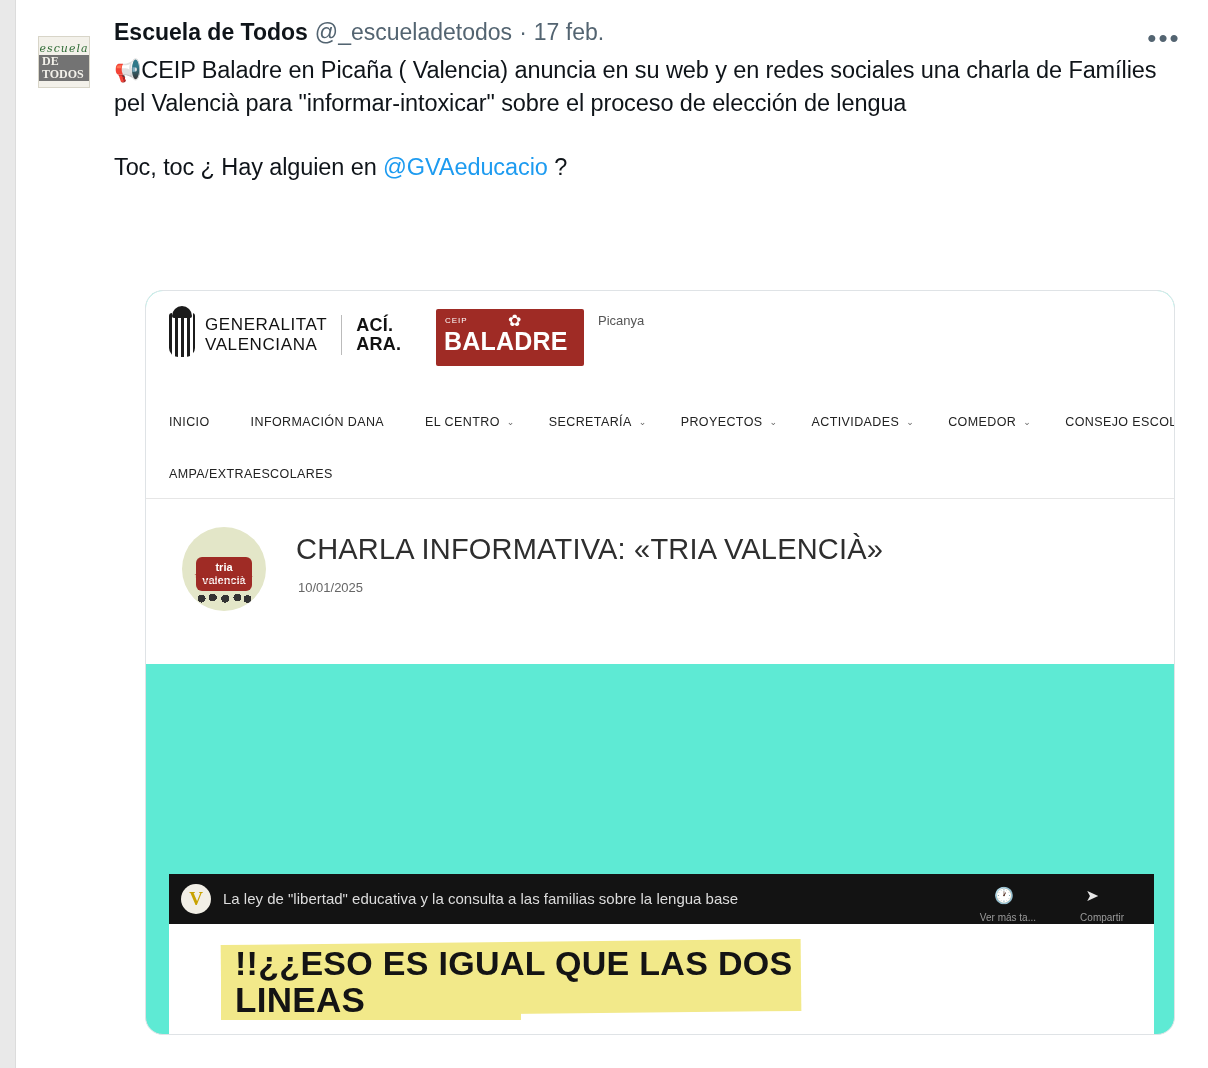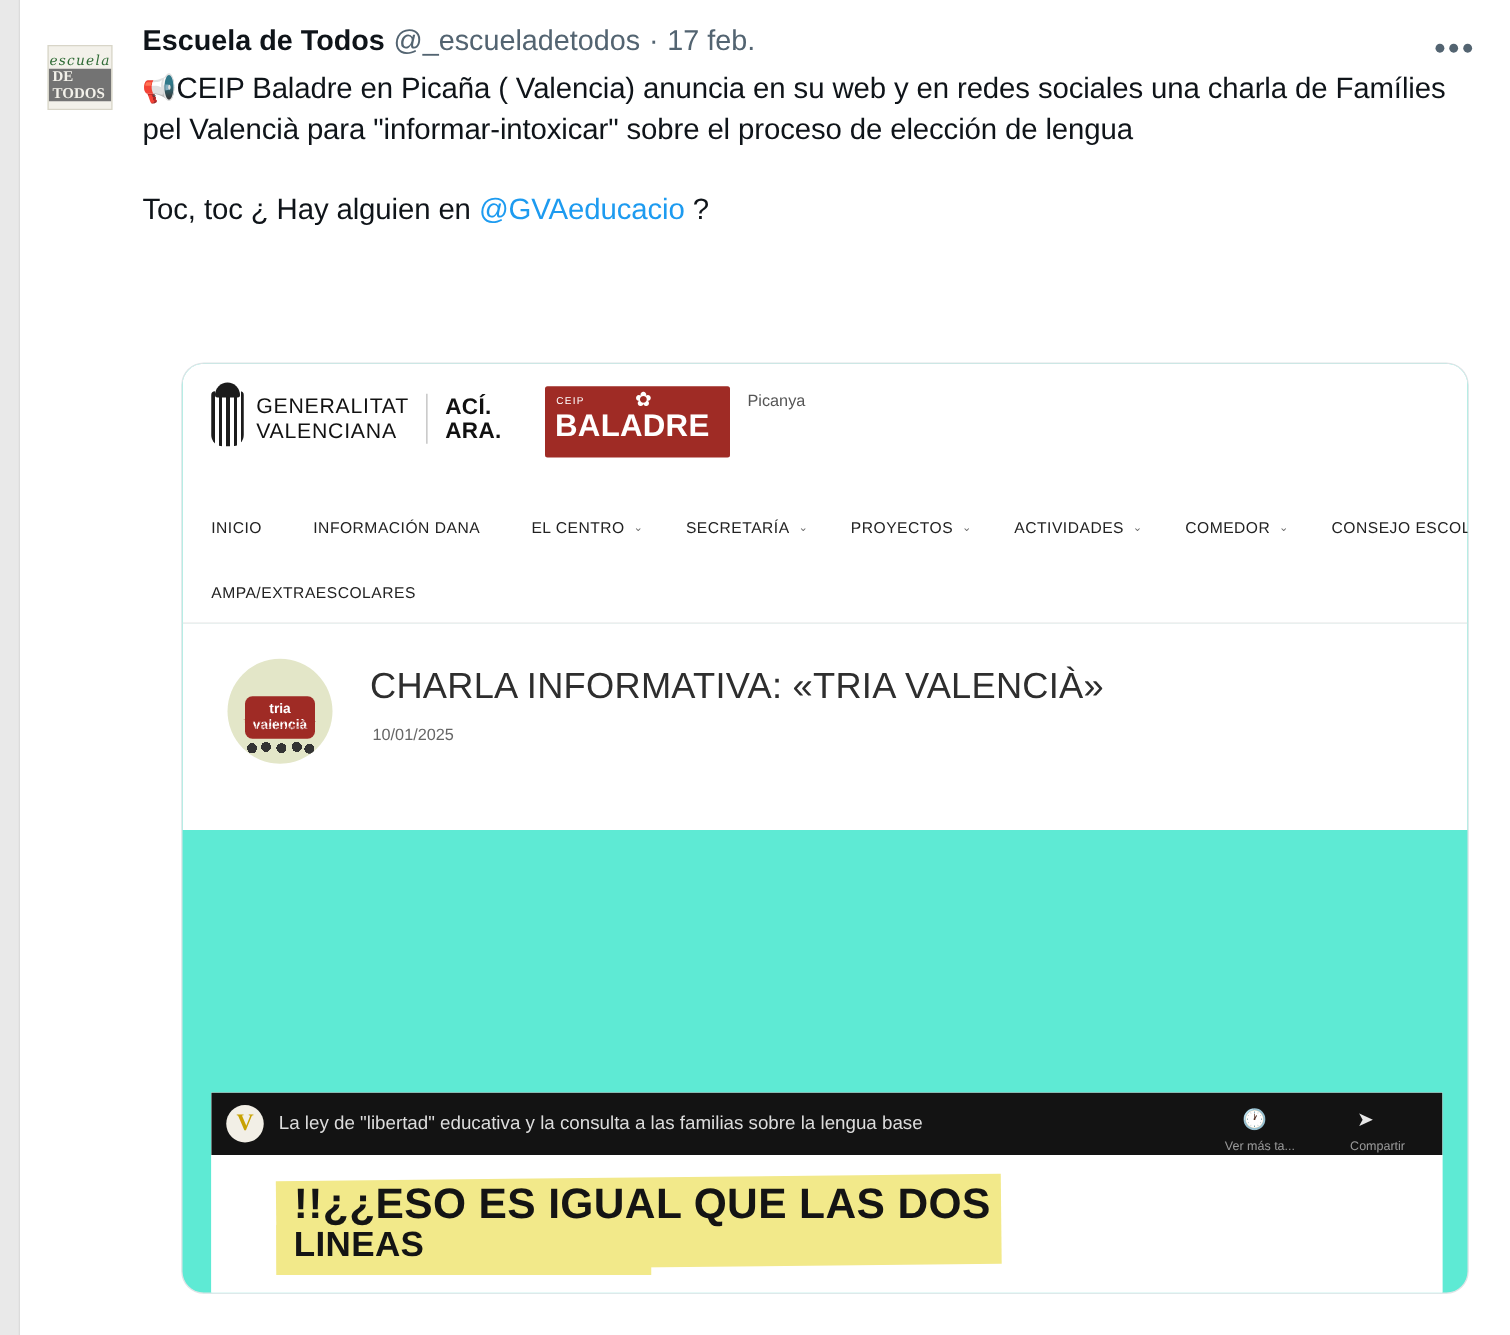--- a/index.html
+++ b/index.html
@@ -373,21 +373,21 @@
     position: absolute;
     left: 66px; top: 20px;
     font-size: 34px;
     font-weight: bold;
     color: #141414;
     letter-spacing: 0.3px;
   }
   .slide-l2 {
     position: absolute;
     left: 66px; top: 56px;
-    font-size: 28px;
+    font-size: 35px;
     font-weight: bold;
     color: #141414;
     letter-spacing: 0.3px;
   }
 </style>
 </head>
 <body>
 
 <div class="page">
 

